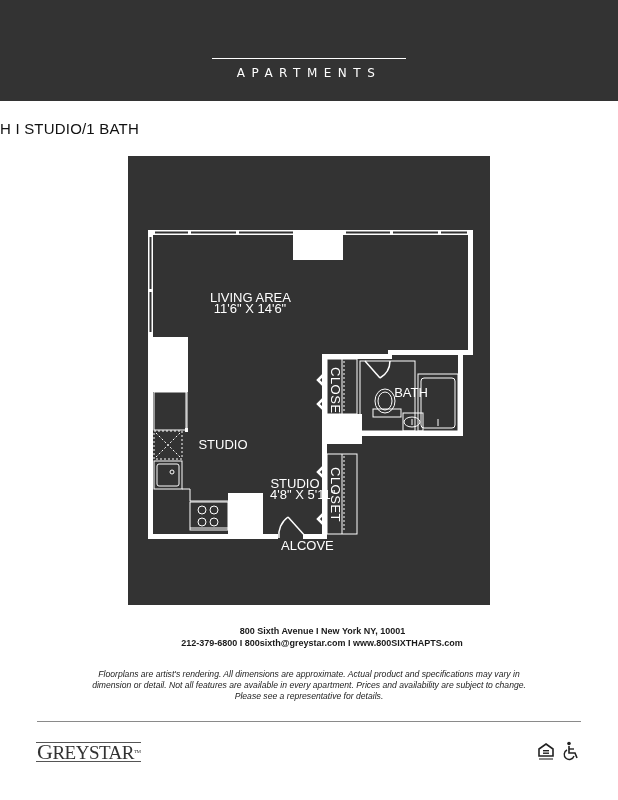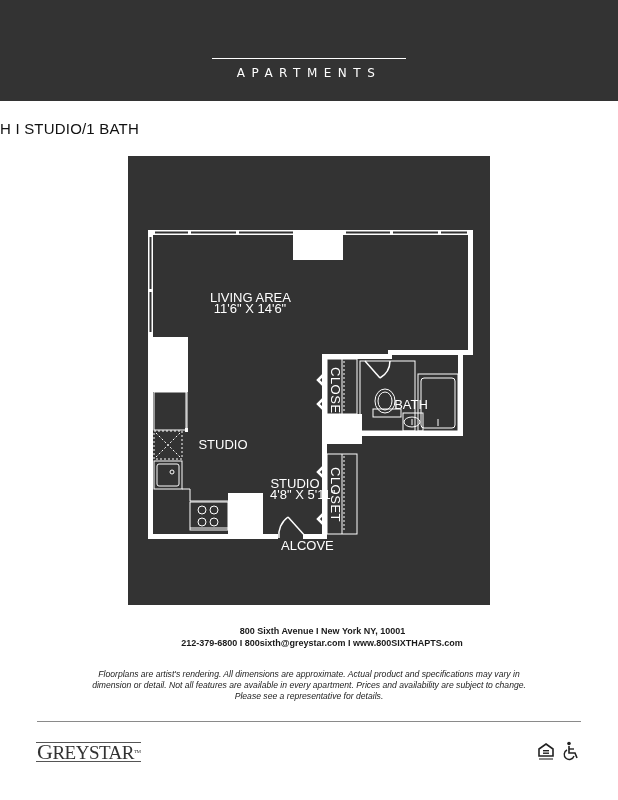--- a/index.html
+++ b/index.html
@@ -183,21 +183,21 @@
     <div>LIVING AREA</div>
     <div>11'6" X 14'6"</div>
   </div>
   <div class="room-label" style="left:70px; top:283px; width:50px;">
     <div>STUDIO</div>
   </div>
   <div class="room-label" style="left:142px; top:322px; width:50px;">
     <div>STUDIO</div>
     <div>4'8" X 5'11"</div>
   </div>
-  <div class="room-label" style="left:263px; top:231px; width:40px;margin-top:12px;">
+  <div class="room-label" style="left:263px; top:231px; width:40px;">
     <div>BATH</div>
   </div>
   <div class="room-label vert" style="left:202px; top:211px;">CLOSET</div>
   <div class="room-label vert" style="left:202px; top:311px;">CLOSET</div>
   <div class="room-label" style="left:153px; top:384px; width:50px;">ALCOVE</div>
 </div>
 
 <div class="address-line" style="top:626px;padding-left:27px;">800 Sixth Avenue  I  New York NY, 10001</div>
 <div class="address-line" style="top:638px;padding-left:26px;">212-379-6800  I  800sixth@greystar.com  I  www.800SIXTHAPTS.com</div>
 

